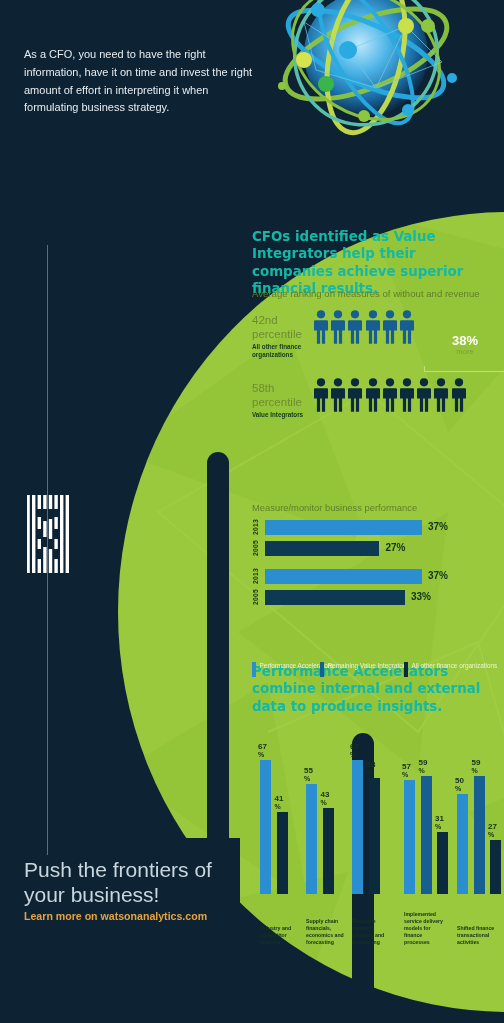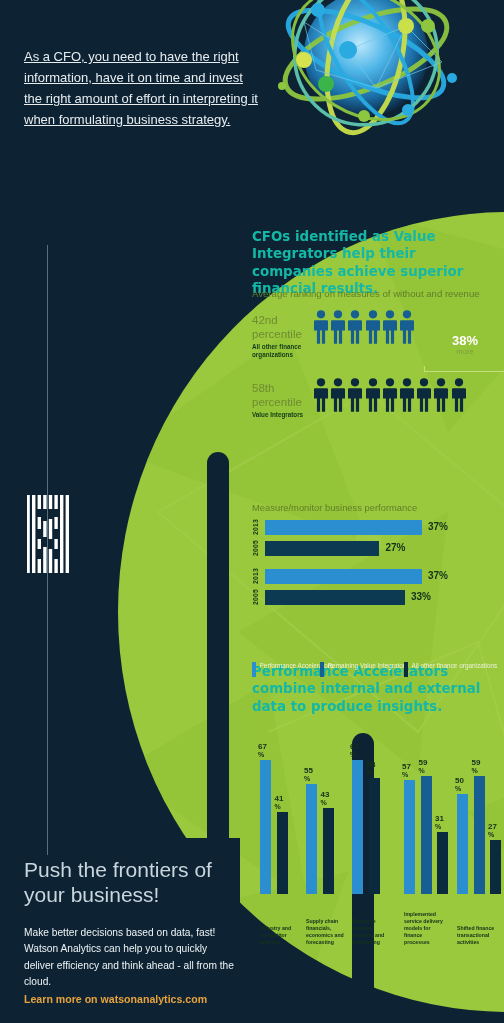--- a/index.html
+++ b/index.html
@@ -37,21 +37,21 @@
     background:#0d2334;
     clip-path:polygon(0 0, 52% 0, 100% 100%, 0 100%);
   }
 
   
   #header { position:absolute; left:24px; top:24px; width:235px; }
   #headline {
     color:#fff; font-size:18.5px; font-weight:bold; line-height:1.33;
     letter-spacing:.1px; font-family:"DejaVu Sans", sans-serif;
   }
-  #subhead { margin-top:22px; color:#e7ecef; font-size:13px; line-height:1.62;text-decoration:underline; }
+  #subhead { margin-top:22px; color:#e7ecef; font-size:11px; line-height:1.62; }
 
   
   .rail { position:absolute; left:47px; width:1px; background:#55707f; }
   #rail-top    { top:245px; height:390px; }
   #rail-bottom { top:585px; height:270px; }
   #ibm-logo { position:absolute; left:27px; top:495px; width:42px; height:80px; }
 
   
   .g-head {
     position:absolute; color:#14b8a6; font-size:13.4px; font-weight:bold;
@@ -425,18 +425,17 @@
             <div class="vbar-val">27<i>%</i></div>
             <div class="vbar" style="height:54px;background:#0b2a3d;"></div>
           </div>
         </div>
         <div class="vcat" style="left:205px;">Shifted finance transactional activities</div>
       </div>
   </div>
 
   <div id="footer">
     <div id="footer-head">Push the frontiers of your business!</div>
-    <div id="footer-body">Make better decisions based on data, fast! Watson Analytics can help you to quickly deliver efficiency and think ahead - all from the cloud.</div>
     <div id="footer-link">Learn more on watsonanalytics.com</div>
 
   </div>
 
 </div>
 
 </body></html>

